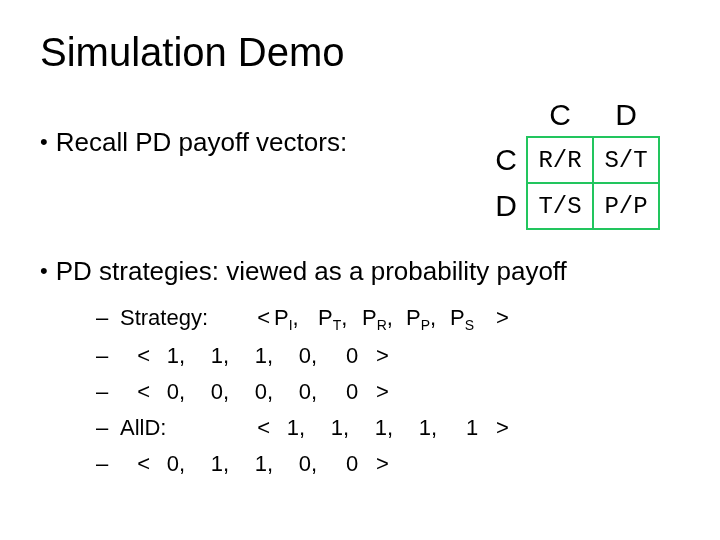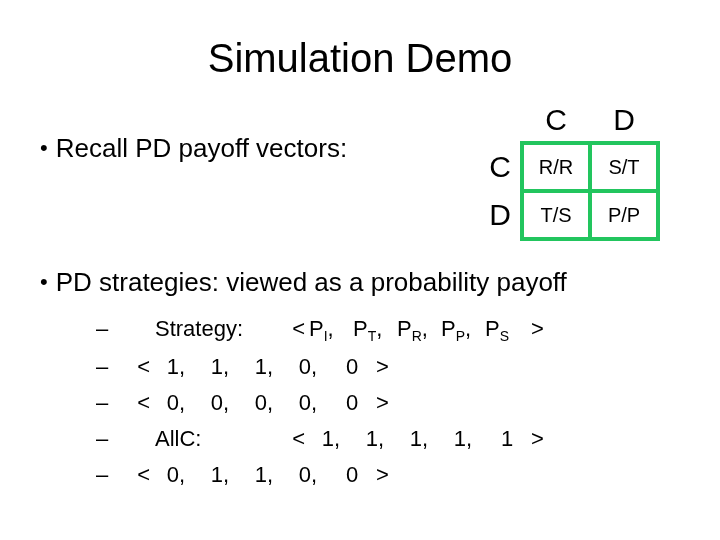--- a/index.html
+++ b/index.html
@@ -12,23 +12,23 @@
     color: #000;
   }
   .slide {
     position: relative;
     width: 720px;
     height: 540px;
     box-sizing: border-box;
     padding: 20px 40px 20px 40px;
   }
   .title {
-    text-align: center;
+    text-align: left;
     font-size: 40px;
-    margin-top: 16px;
+    margin-top: 10px;
     margin-bottom: 18px;
   }
   .row1 {
     display: flex;
     align-items: flex-start;
     margin-top: 6px;
   }
   .b1text {
     font-size: 26px;
     display: flex;
@@ -60,24 +60,25 @@
     width: 64px;
   }
   .rowhdr {
     font-size: 30px;
     font-weight: normal;
     width: 40px;
     height: 44px;
     padding-right: 6px;
   }
   .cell {
-    border: 4px solid #22c55e;
-    font-size: 20px;
+    border: 2px solid #22c55e;
+    font-size: 24px;
     width: 64px;
     height: 44px;
+    font-family: Liberation Mono, monospace;
   }
   .b2 {
     font-size: 26px;
     display: flex;
     align-items: baseline;
     gap: 8px;
     margin-top: 26px;
   }
   .sublist {
     margin-top: 18px;
@@ -87,21 +88,20 @@
   .subrow {
     display: flex;
     align-items: baseline;
     margin-bottom: 10px;
   }
   .dash {
     width: 24px;
   }
   .label {
     width: 120px;
-    margin-left: 35px;
   }
   .vec {
     display: flex;
     align-items: baseline;
   }
   .vec .lt { width: 30px; text-align: right; padding-right: 4px; }
   .vec .v  { width: 44px; text-align: center; }
   .vec .gt { width: 24px; text-align: left; padding-left: 2px; }
   .vec-head {
     display: flex;
@@ -190,21 +190,21 @@
         <span class="v">0,</span>
         <span class="v">0,</span>
         <span class="v">0,</span>
         <span class="v">0</span>
         <span class="gt">&gt;</span>
       </span>
     </div>
 
     <div class="subrow">
       <span class="dash">–</span>
-      <span class="label">AllC:</span>
+      <span class="label">AllD:</span>
       <span class="vec">
         <span class="lt">&lt;</span>
         <span class="v">1,</span>
         <span class="v">1,</span>
         <span class="v">1,</span>
         <span class="v">1,</span>
         <span class="v">1</span>
         <span class="gt">&gt;</span>
       </span>
     </div>

